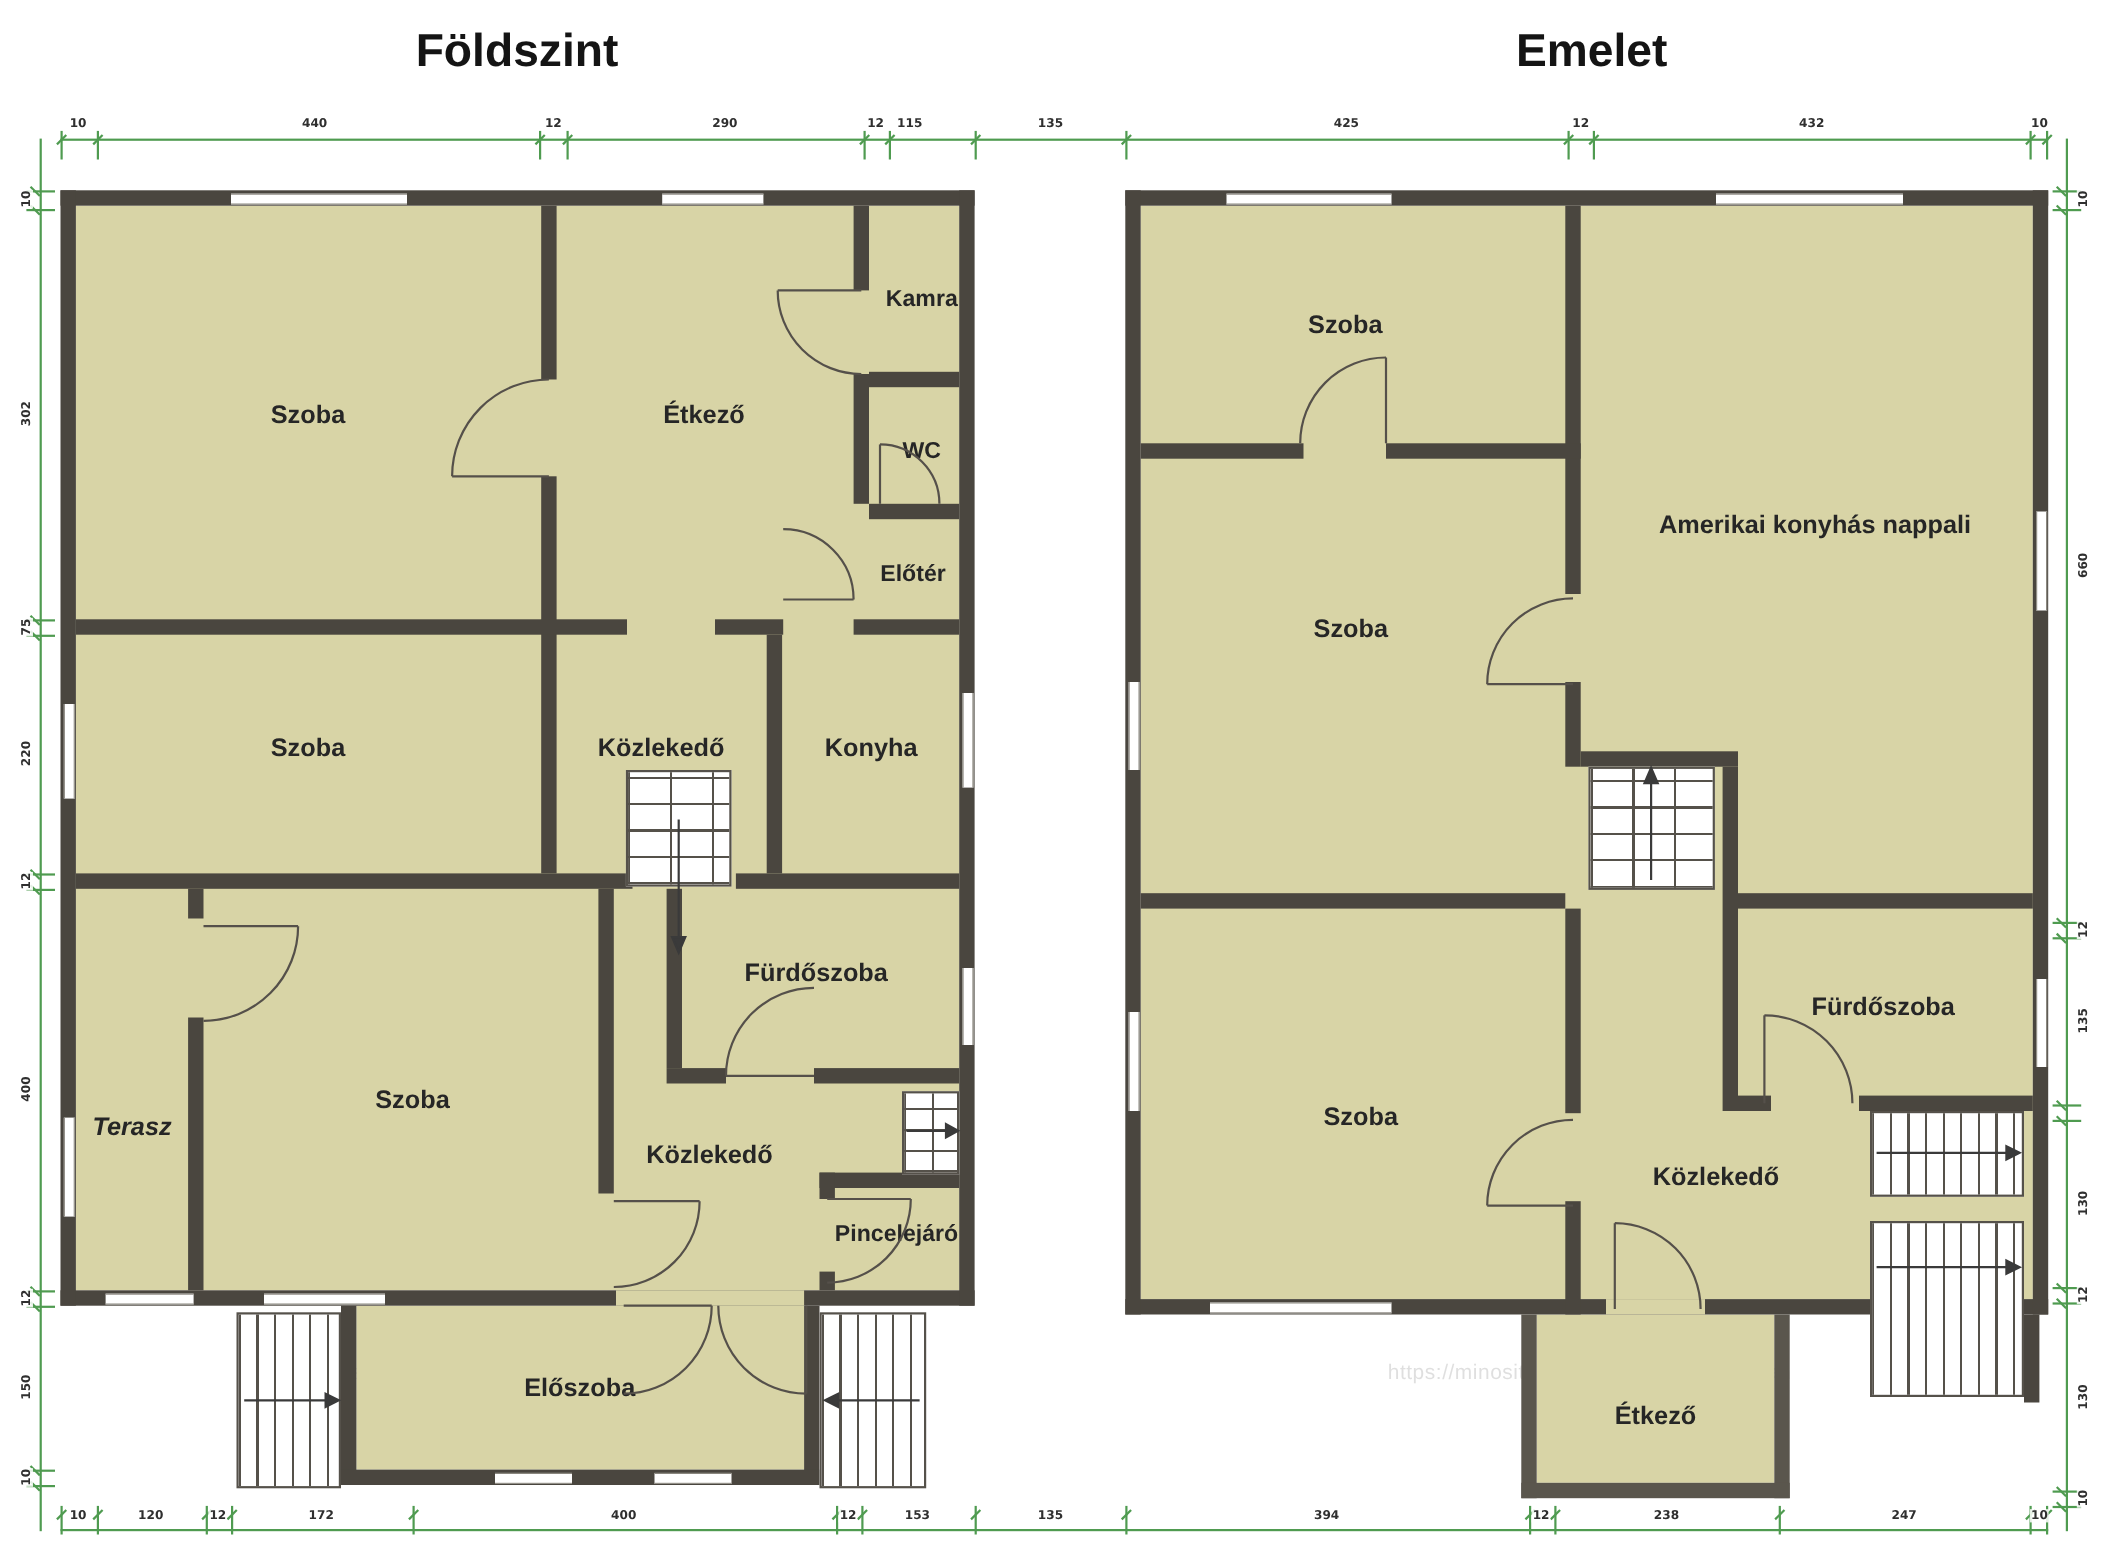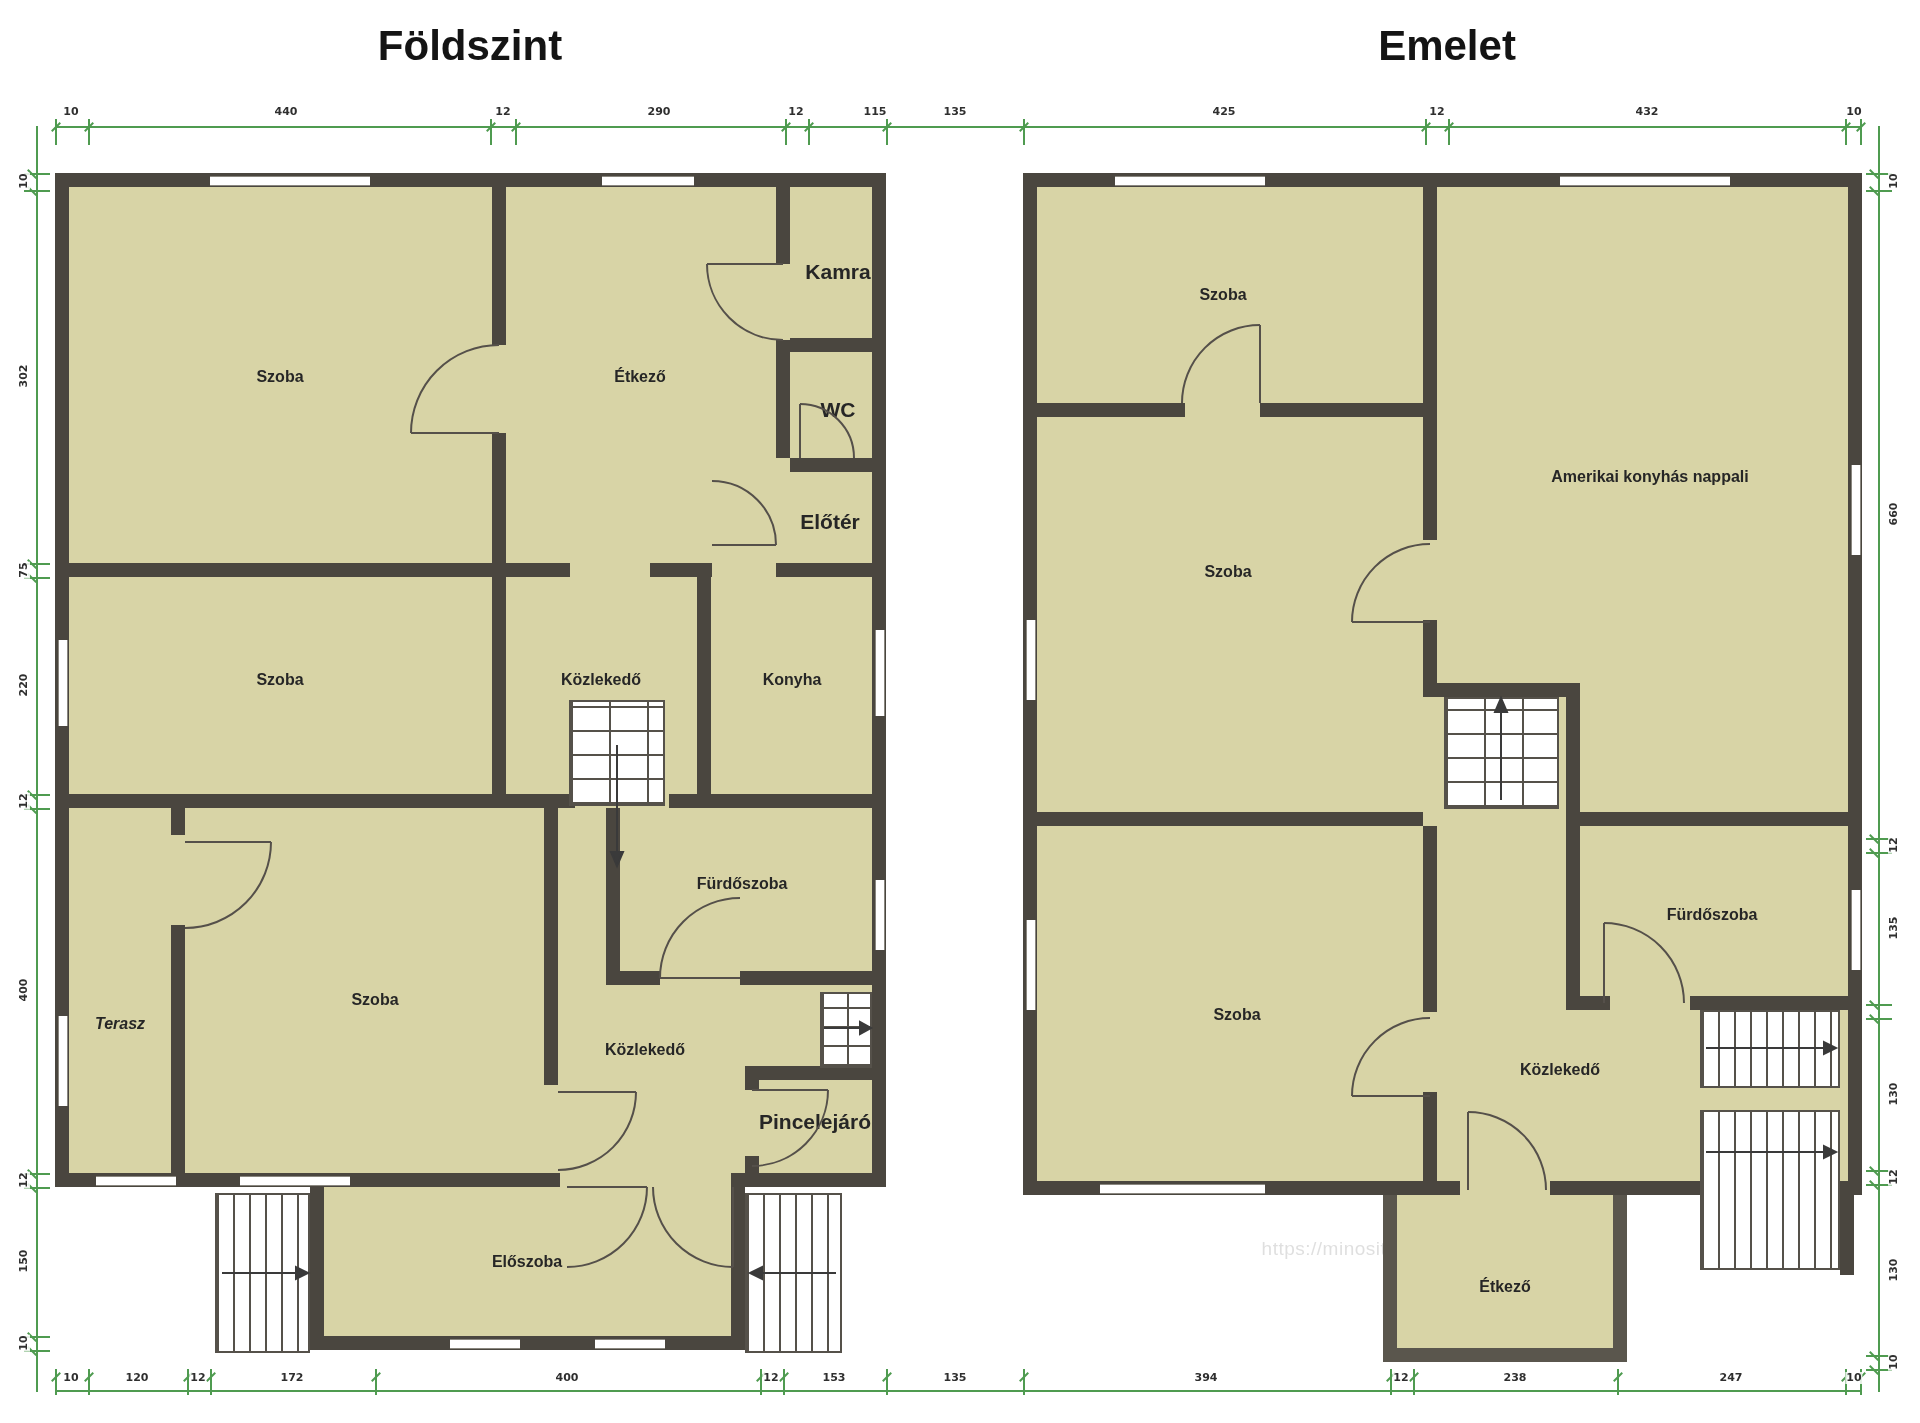--- a/index.html
+++ b/index.html
@@ -10,21 +10,21 @@
   .we{position:absolute;background:#5a564d;}
   .gap{position:absolute;background:#d8d4a6;}
   .win{position:absolute;background:#fff;border-top:1px solid #8a877f;border-bottom:1px solid #8a877f;}
   .winv{position:absolute;background:#fff;border-left:1px solid #8a877f;border-right:1px solid #8a877f;}
   .stair{position:absolute;background:#fff;border:2px solid #55514a;box-sizing:border-box;}
   .st-v{background-image:repeating-linear-gradient(90deg,#55514a 0 2px,transparent 2px 16px);}
   .st-g{background-image:repeating-linear-gradient(90deg,#55514a 0 2px,transparent 2px 38px),
                          repeating-linear-gradient(0deg,#55514a 0 2px,transparent 2px 24px);}
   .st-g2{background-image:repeating-linear-gradient(90deg,#55514a 0 2px,transparent 2px 25px),
                           repeating-linear-gradient(0deg,#55514a 0 2px,transparent 2px 19px);}
-  .lbl{position:absolute;transform:translate(-50%,-50%);font-weight:700;font-size:16px;color:#262626;white-space:nowrap;}
+  .lbl{position:absolute;transform:translate(-50%,-50%);font-weight:700;font-size:23px;color:#262626;white-space:nowrap;}
   .sm{font-size:21px;}
   .ttl{position:absolute;transform:translateX(-50%);font-weight:700;font-size:42px;color:#141414;white-space:nowrap;}
   .wm{position:absolute;transform:translateX(-50%);font-size:19px;color:rgba(120,120,120,.24);
       letter-spacing:.5px;white-space:nowrap;}
   .dl{position:absolute;background:#4f9b50;}
   .tkh{position:absolute;width:2px;height:26px;background:#4f9b50;}
   .tkh::after{content:"";position:absolute;left:-5px;top:7px;width:12px;height:2px;background:#4f9b50;transform:rotate(-45deg);}
   .tkv{position:absolute;width:26px;height:2px;background:#4f9b50;}
   .tkv::after{content:"";position:absolute;top:-5px;left:7px;width:2px;height:12px;background:#4f9b50;transform:rotate(-45deg);}
   .dlab{position:absolute;transform:translate(-50%,-50%);font-family:"DejaVu Sans",sans-serif;
@@ -275,21 +275,21 @@
     <i class="tkv" style="left:1866px;top:1170px;"></i>
     <i class="tkv" style="left:1866px;top:1184px;"></i>
     <i class="tkv" style="left:1866px;top:1355px;"></i>
     <i class="tkv" style="left:1866px;top:1369px;"></i>
 
     <span class="dlab" style="left:71px;top:112px;">10</span>
     <span class="dlab" style="left:286px;top:112px;">440</span>
     <span class="dlab" style="left:503px;top:112px;">12</span>
     <span class="dlab" style="left:659px;top:112px;">290</span>
     <span class="dlab" style="left:796px;top:112px;">12</span>
-    <span class="dlab" style="left:875px;top:112px;">115</span>
+    <span class="dlab" style="left:827px;top:112px;">115</span>
     <span class="dlab" style="left:955px;top:112px;">135</span>
     <span class="dlab" style="left:1224px;top:112px;">425</span>
     <span class="dlab" style="left:1437px;top:112px;">12</span>
     <span class="dlab" style="left:1647px;top:112px;text-align:center;">432</span>
     <span class="dlab" style="left:1854px;top:112px;">10</span>
 
     <span class="dlab" style="left:71px;top:1378px;">10</span>
     <span class="dlab" style="left:137px;top:1378px;">120</span>
     <span class="dlab" style="left:198px;top:1378px;">12</span>
     <span class="dlab" style="left:292px;top:1378px;">172</span>

